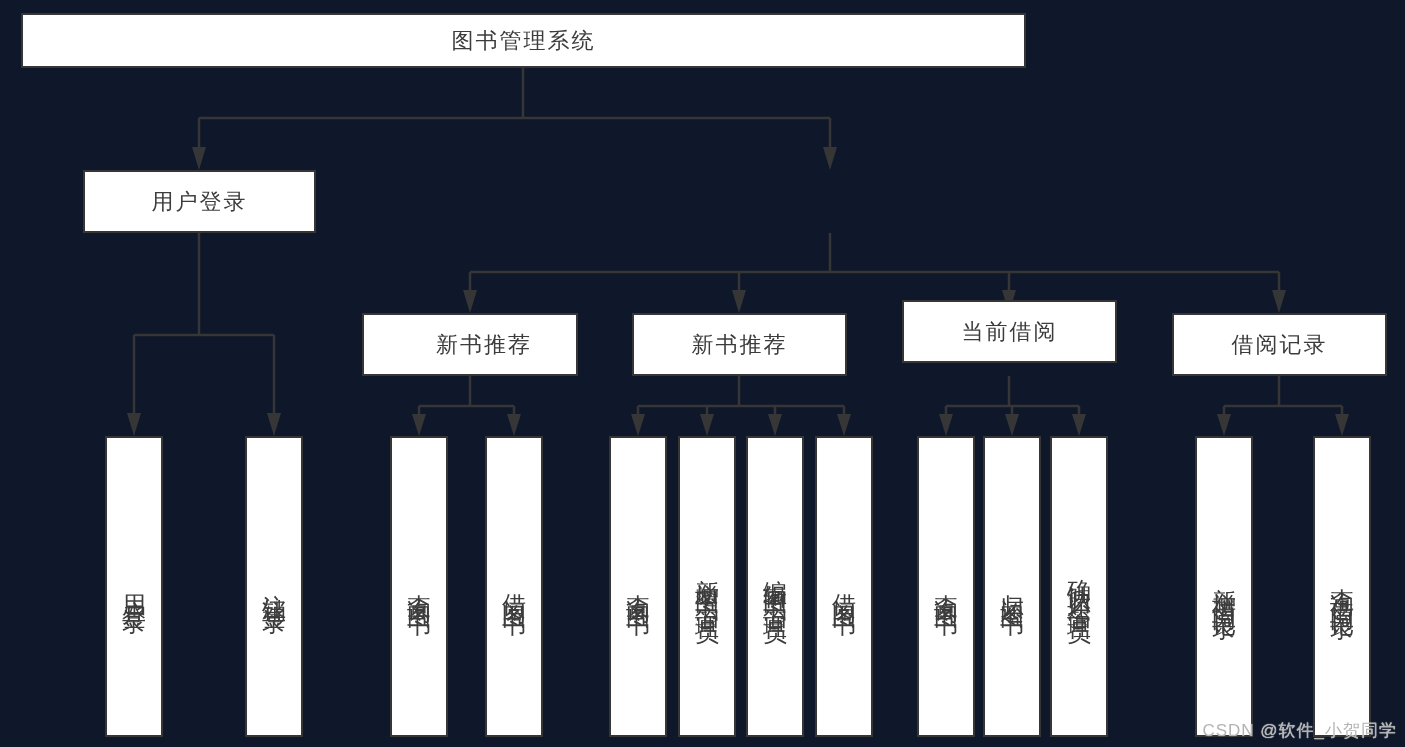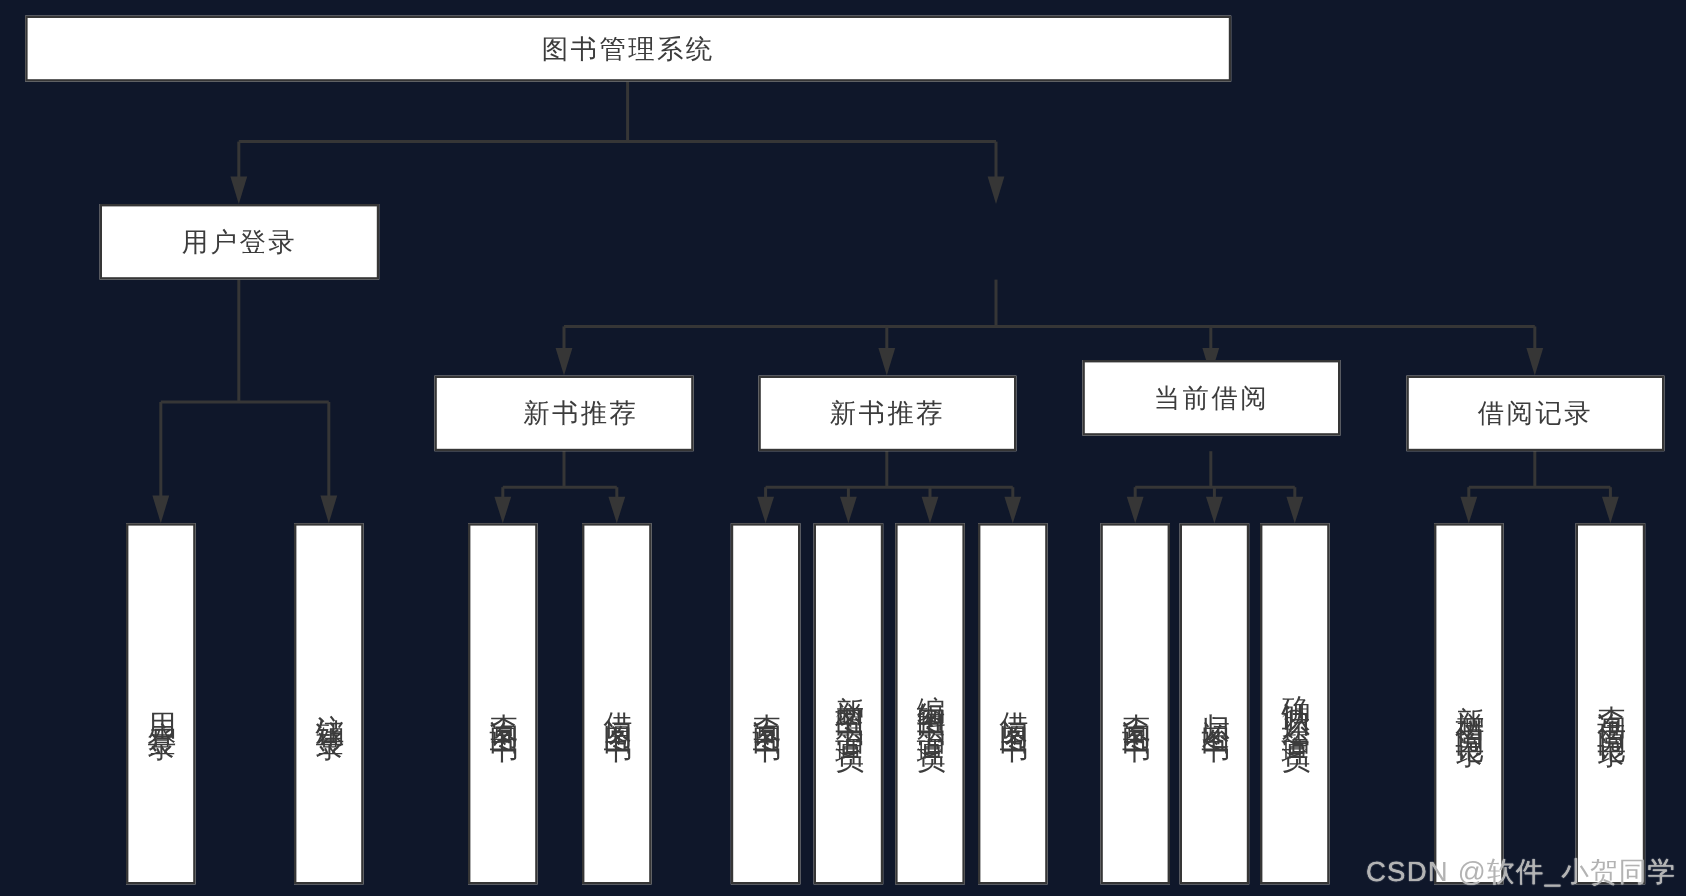--- a/index.html
+++ b/index.html
@@ -35,21 +35,21 @@
     writing-mode: vertical-rl;
     font-size: 24px;
     letter-spacing: 6px;
     color: #3c3c3c;
     line-height: 1;
   }
   .watermark {
     position: absolute;
     right: 8px;
     bottom: 5px;
-    font-size: 23px;
+    font-size: 17px;
     color: #b3b3b3;
     letter-spacing: 1px;
     z-index: 5;
     white-space: nowrap;
     text-shadow: 0 0 1px #ffffff;
   }
 </style>
 </head>
 <body>
 

